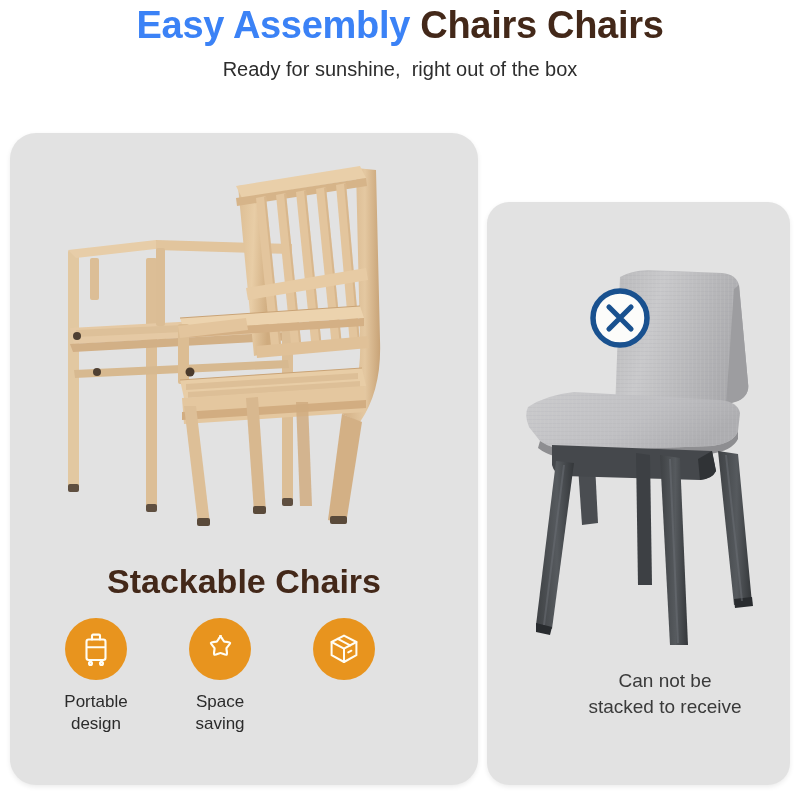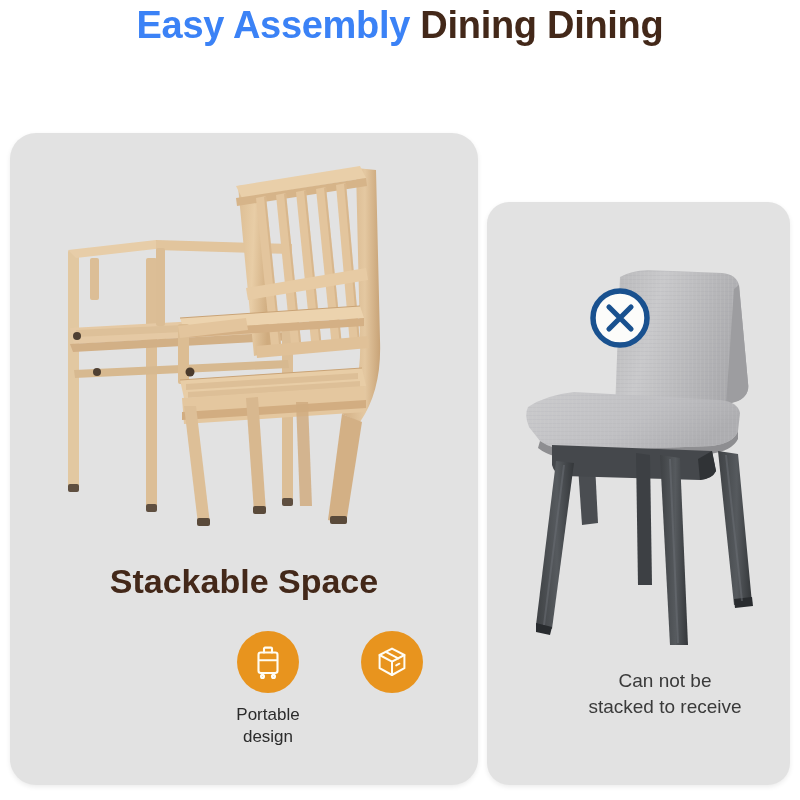--- a/index.html
+++ b/index.html
@@ -75,24 +75,24 @@
     width: 468px;
     text-align: center;
     font-size: 34px;
     font-weight: bold;
     color: #432819;
     white-space: nowrap;
   }
 
   .features {
     position: absolute;
-    left: 34px; top: 631px;
+    left: 34px; top: 618px;
     width: 420px;
     display: flex;
-    justify-content: flex-end;
+    justify-content: flex-start;
   }
   .feature {
     width: 124px;
     display: flex;
     flex-direction: column;
     align-items: center;
   }
   .feature-circle {
     width: 62px; height: 62px;
     border-radius: 50%;
@@ -135,22 +135,23 @@
     line-height: 1.36;
     color: #3a3a3a;
     white-space: pre-line;
   }
 </style>
 </head>
 <body>
 
 <div class="header">
   <div class="headline">
-    <span class="hl-a">Easy Assembly</span><span class="hl-b"> Dining Dining</span>
+    <span class="hl-a">Easy Assembly</span><span class="hl-b"> Chairs Chairs</span>
   </div>
+  <div class="subhead">Ready for sunshine,  right out of the box</div>
 </div>
 
 <div class="panel panel-left"></div>
 
 <div class="wood-stage">
   <svg width="360" height="400" viewBox="0 0 360 400">
     <defs>
       <linearGradient id="wood1" x1="0" y1="0" x2="1" y2="0">
         <stop offset="0%" stop-color="#d8b68a"></stop>
         <stop offset="45%" stop-color="#e3c49c"></stop>
@@ -260,21 +261,21 @@
       <path d="M236 262 L248 262 L252 366 L240 366 Z" fill="#d0ab80" opacity="0.85"></path>
 
       <circle cx="130" cy="232" r="4.5" fill="#4a3a2c"></circle>
 
       <path d="M120 178 L300 166" stroke="#c9a376" stroke-width="1" fill="none"></path>
       <path d="M120 240 L302 228" stroke="#c9a376" stroke-width="1" fill="none"></path>
     </g>
   </svg>
 </div>
 
-<div class="stack-title">Stackable Space</div>
+<div class="stack-title">Stackable Chairs</div>
 
 <div class="features">
 
   <div class="feature">
     <div class="feature-circle">
       <span>
         <svg width="34" height="36" viewBox="0 0 34 36" fill="none" stroke="#FFFDF4" stroke-width="2.1" stroke-linecap="round" stroke-linejoin="round">
           <rect x="7.5" y="8.5" width="19" height="20.5" rx="2.2"></rect>
           <path d="M13 8.5 V4.6 a1 1 0 0 1 1-1 h6 a1 1 0 0 1 1 1 V8.5"></path>
           <path d="M8.5 16.2 H25.5"></path>
@@ -282,20 +283,34 @@
           <path d="M22.5 29 v2.2"></path>
           <circle cx="11.5" cy="32.4" r="1.5"></circle>
           <circle cx="22.5" cy="32.4" r="1.5"></circle>
         </svg>
       </span>
     </div>
     <div class="feature-label">Portable
 design</div>
   </div>
 
+  <div class="feature">
+    <div class="feature-circle">
+      <span>
+        <svg width="36" height="36" viewBox="0 0 36 36" fill="none" stroke="#FFFDF4" stroke-width="2.2" stroke-linecap="round" stroke-linejoin="round">
+          <path d="M18 5.2 c1.1 0 3.1 4.4 4 5.1 c0.9 0.7 5.7 0.6 6.1 1.6 c0.3 1 -3.2 4.2 -3.6 5.3
+                   c-0.3 1.1 1.1 5.7 0.2 6.4 c-0.9 0.7 -5.1 -1.6 -6.2 -1.6 c-1.1 0 -5.3 2.3 -6.2 1.6
+                   c-0.9 -0.7 0.5 -5.3 0.2 -6.4 c-0.4 -1.1 -3.9 -4.3 -3.6 -5.3 c0.4 -1 5.2 -0.9 6.1 -1.6
+                   c0.9 -0.7 2.9 -5.1 4 -5.1 Z"></path>
+        </svg>
+      </span>
+    </div>
+    <div class="feature-label">Space
+saving</div>
+  </div>
 
   <div class="feature">
     <div class="feature-circle">
       <span>
         <svg width="36" height="36" viewBox="0 0 36 36" fill="none" stroke="#FFFDF4" stroke-width="2" stroke-linecap="round" stroke-linejoin="round">
           <path d="M18 4.6 L30.4 11 V24.2 L18 31 L5.6 24.2 V11 Z"></path>
           <path d="M5.6 11 L18 17.6 L30.4 11"></path>
           <path d="M18 17.6 V31"></path>
           <path d="M11.8 7.8 L24.2 14.4"></path>
           <path d="M22.2 21.4 L25.4 19.7"></path>

